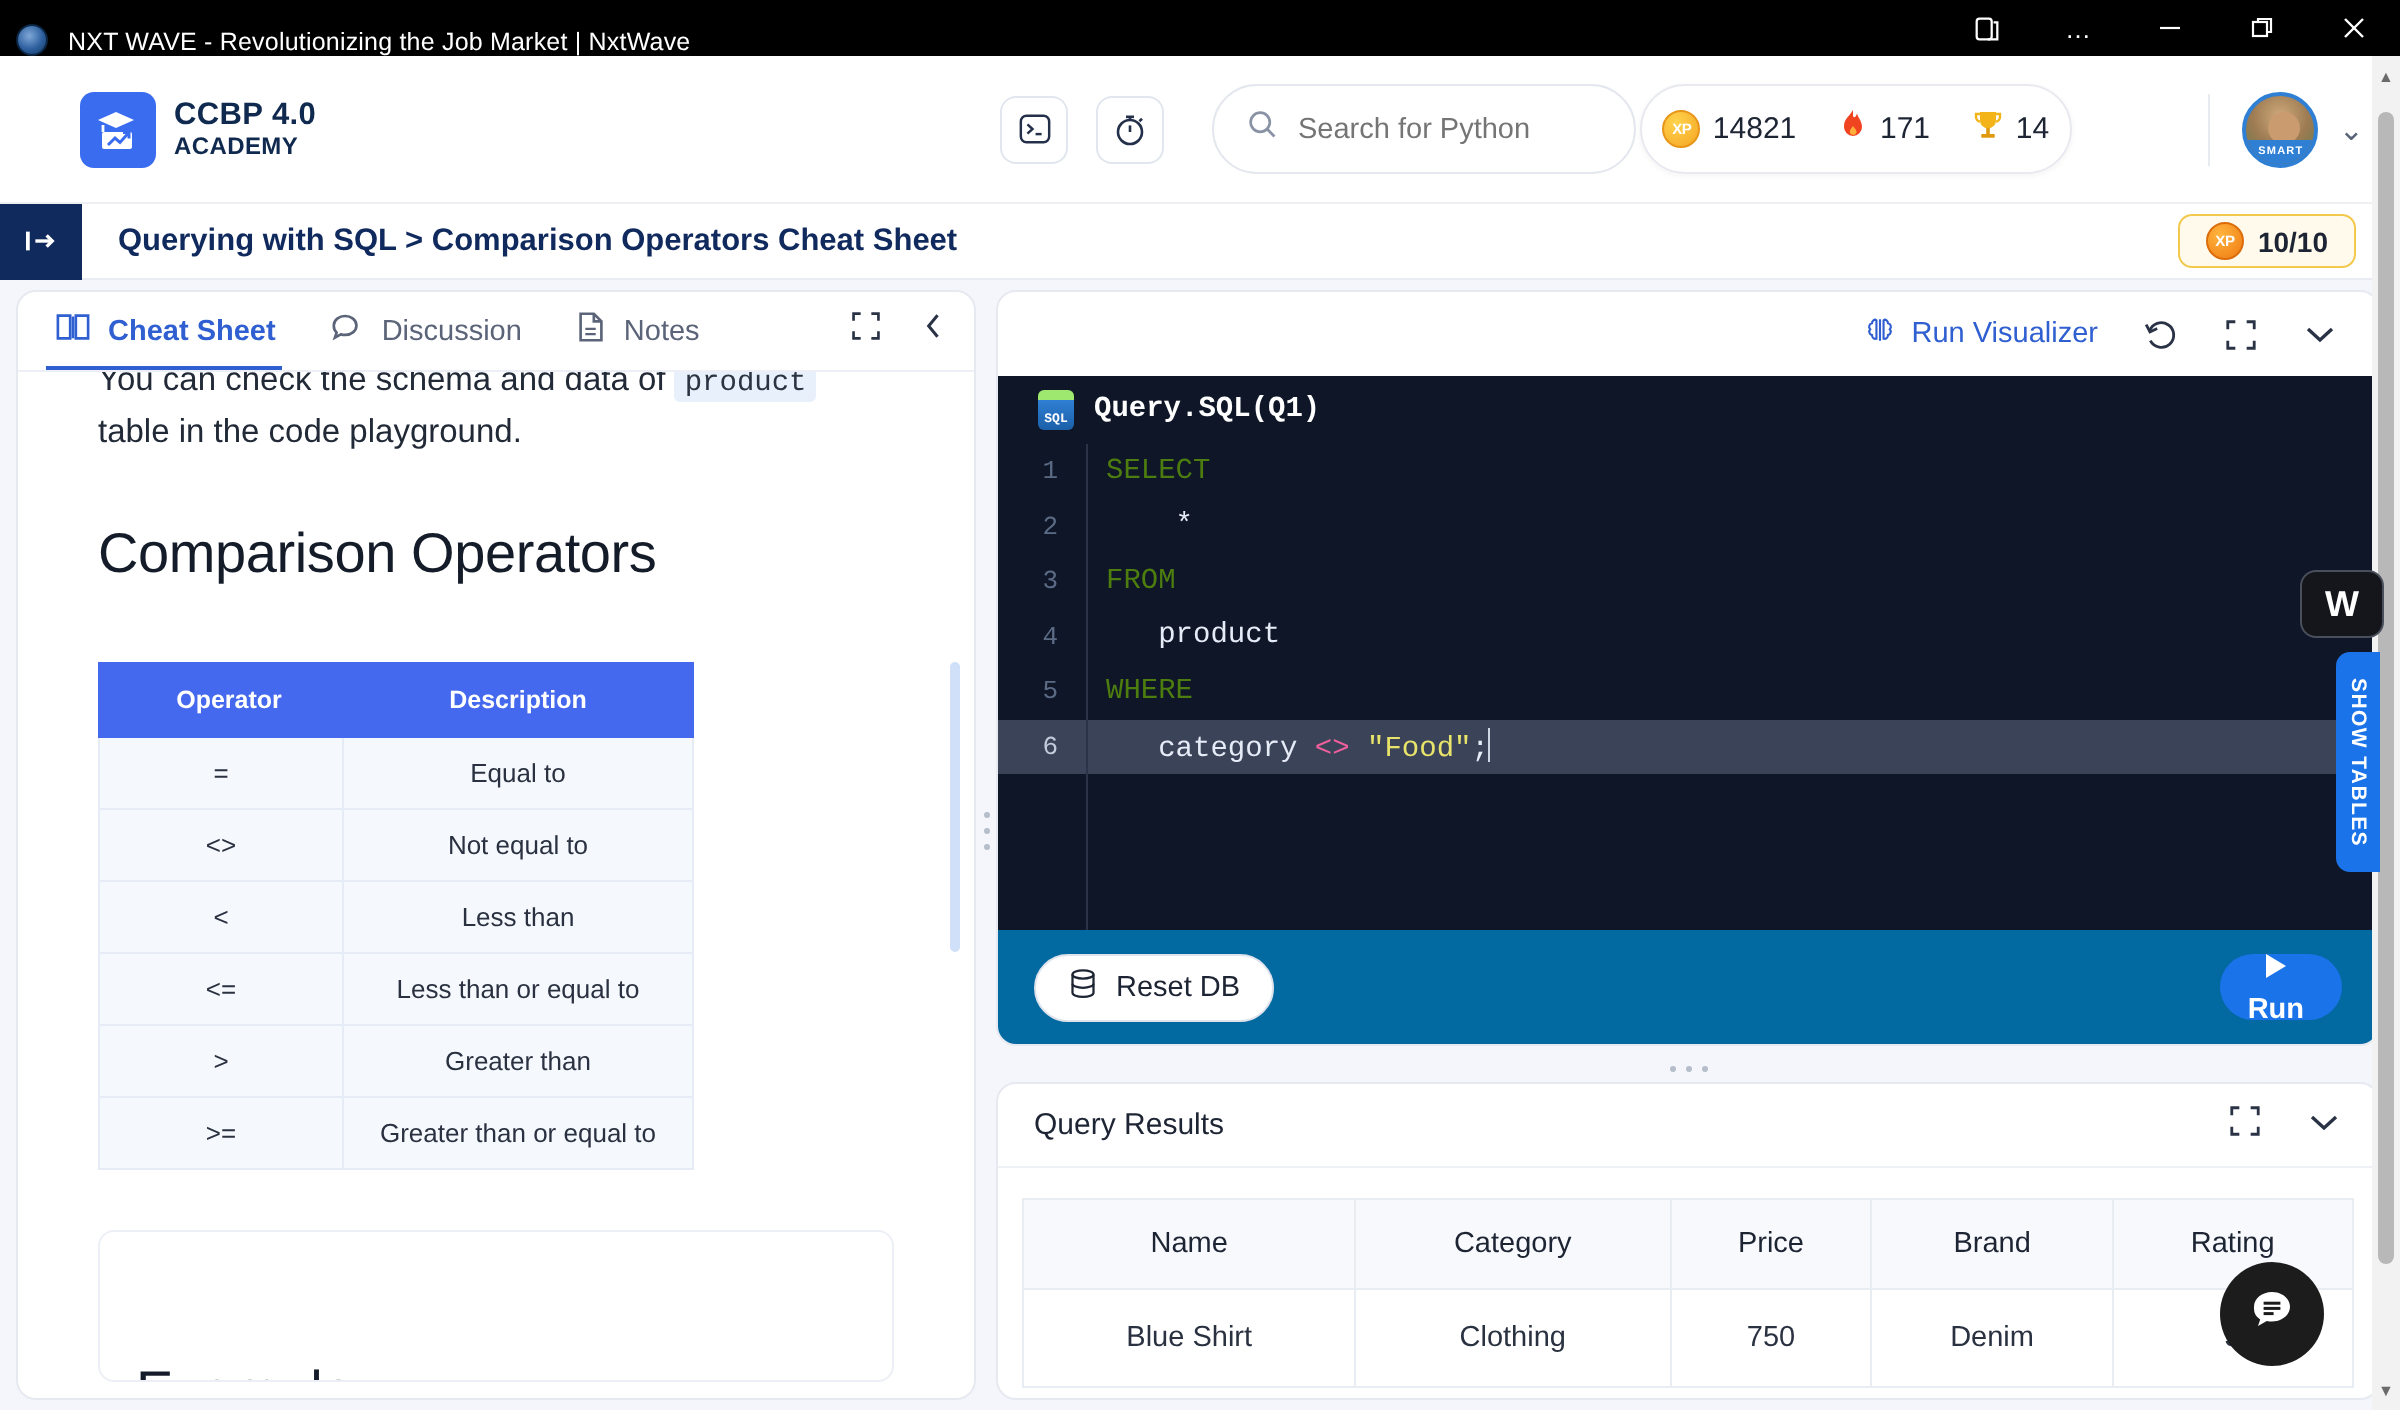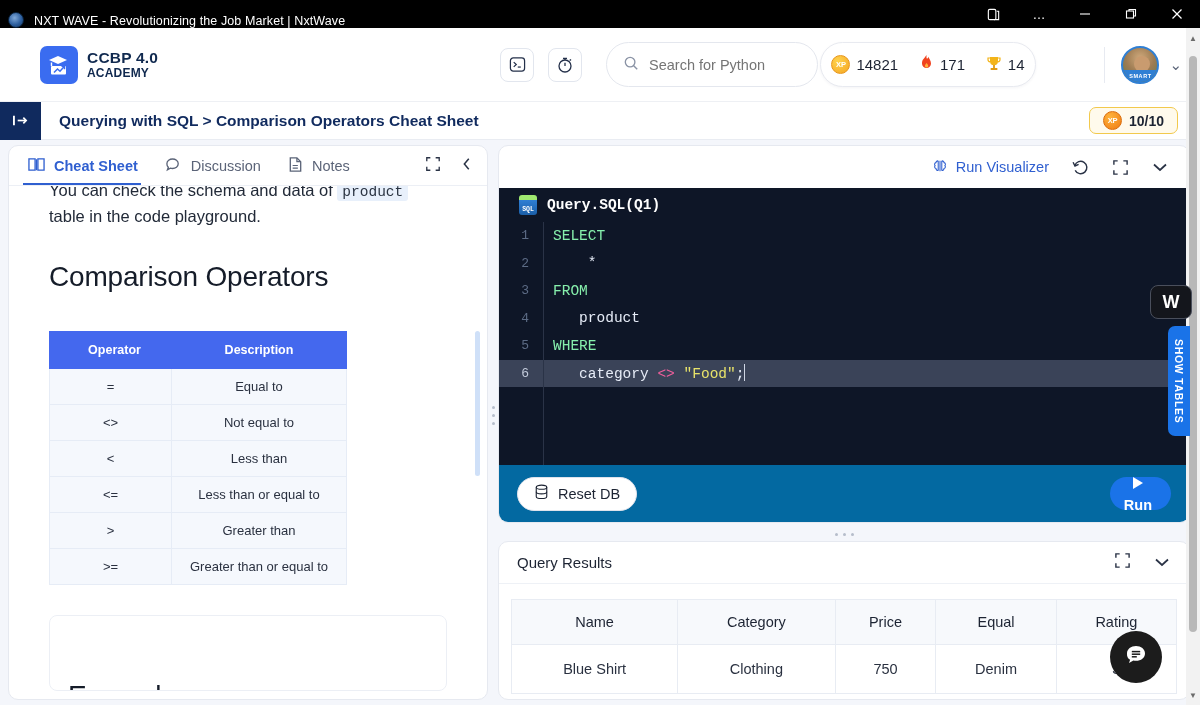--- a/index.html
+++ b/index.html
@@ -205,21 +205,21 @@
     border-top: 5px solid #9fe870;
   }
   .codelines { font-family: "Liberation Mono", monospace; font-size: 14.5px; }
   .cl { display:flex; height: 27.5px; align-items:center; }
   .cl .ln {
     width: 44px; text-align: right; padding-right: 14px; color:#5c6b85; font-size: 13px; flex:none;
   }
   .cl .code { color: #e6ecf7; white-space: pre; padding-left: 10px; }
   .cl.cur { background: #3a4358; }
   .cl.cur .ln { color:#c3cbdb; }
-  .kw { color: #86efac; }
+  .kw { color: #4d7c0f; }
   .str { color: #e8e36a; }
   .op { color: #ef5f9c; }
   .caret { display:inline-block; width:1px; height:17px; background:#cfd6e4; vertical-align:-3px; }
   .gutterline { position:absolute; left: 44px; top: 34px; bottom:0; width:1px; background:#2a3347; }
 
   .editorbottom {
     height: 57px; background:#0369a1; display:flex; align-items:center; justify-content:space-between;
     padding: 0 18px; flex:none;
   }
   .resetdb {
@@ -630,21 +630,21 @@
                 </svg>
             </span>
           </div>
         </div>
         <table class="results">
           <thead>
             <tr>
               <th>Name</th>
               <th>Category</th>
               <th>Price</th>
-              <th>Equal</th>
+              <th>Brand</th>
               <th>Rating</th>
             </tr>
           </thead>
           <tbody>
             <tr>
               <td>Blue Shirt</td>
               <td>Clothing</td>
               <td>750</td>
               <td>Denim</td>
               <td>3</td>

